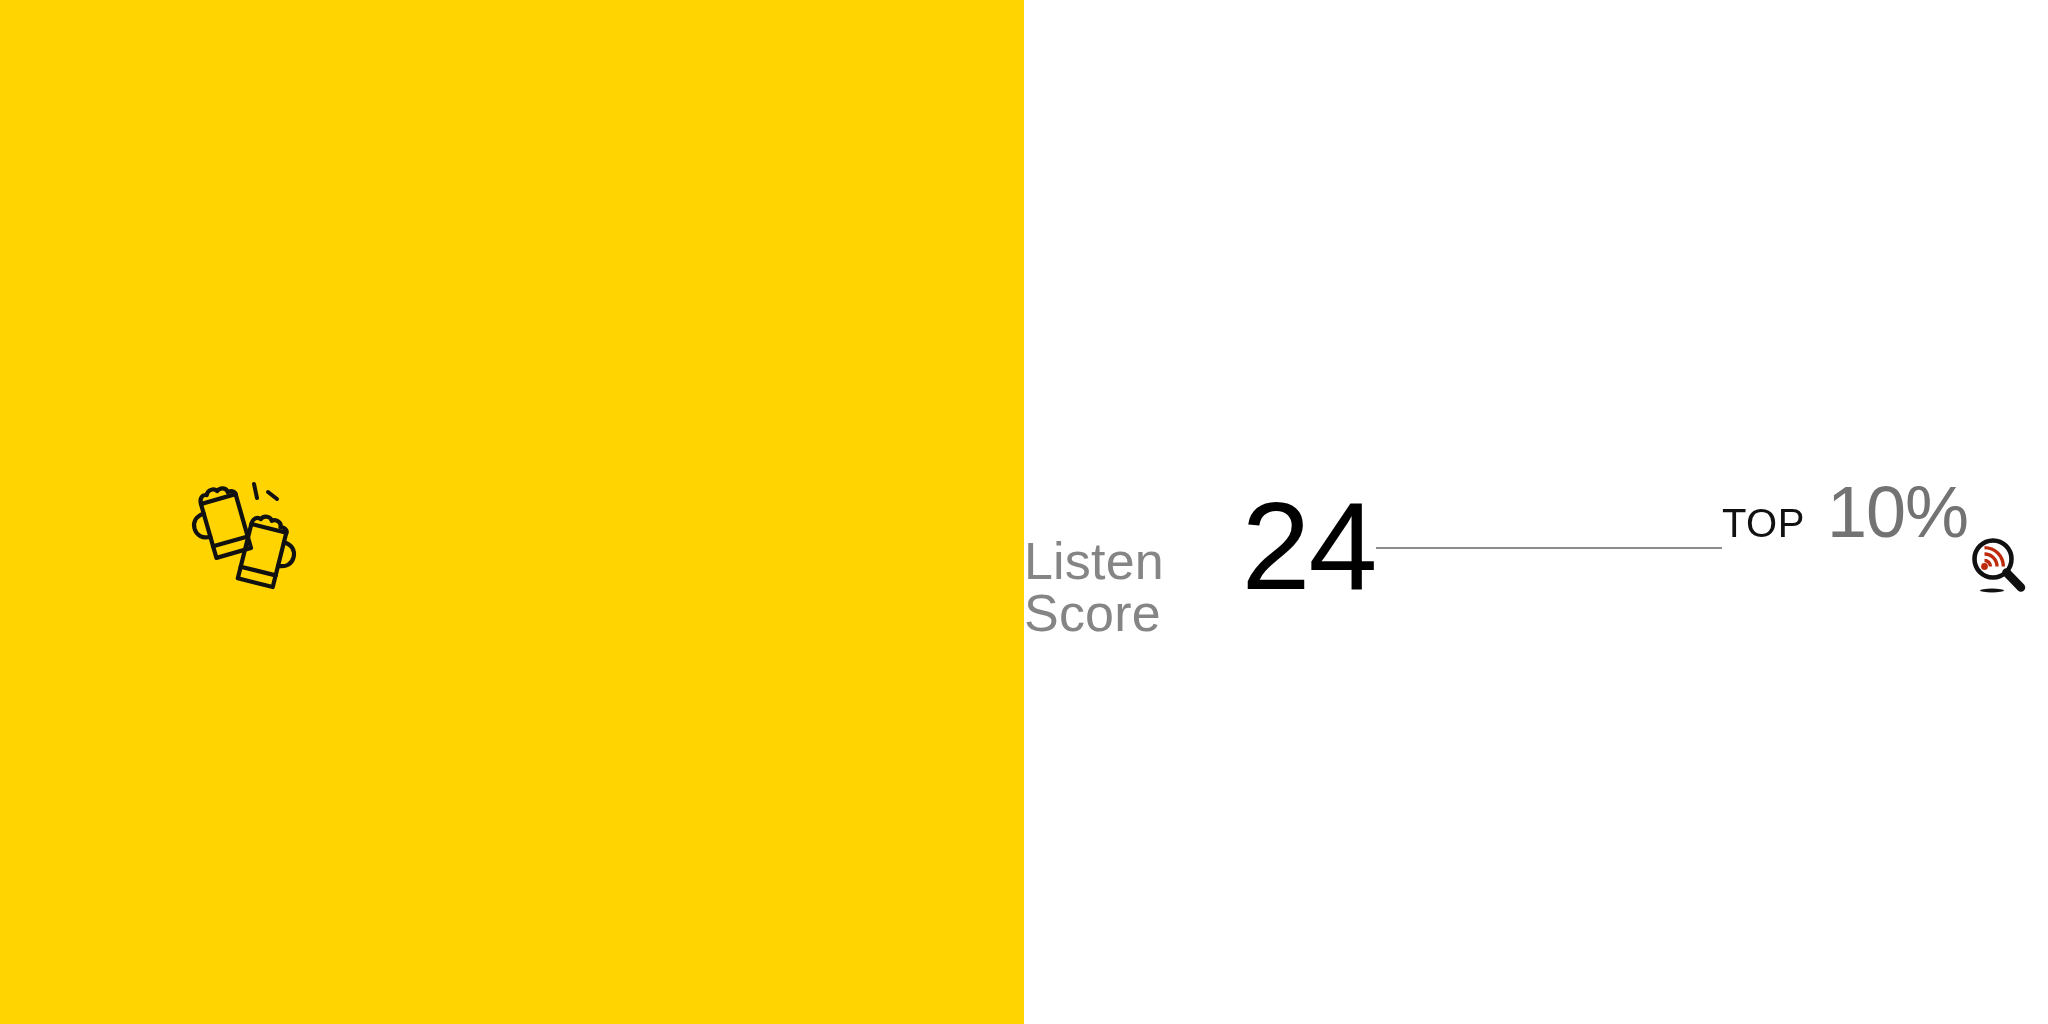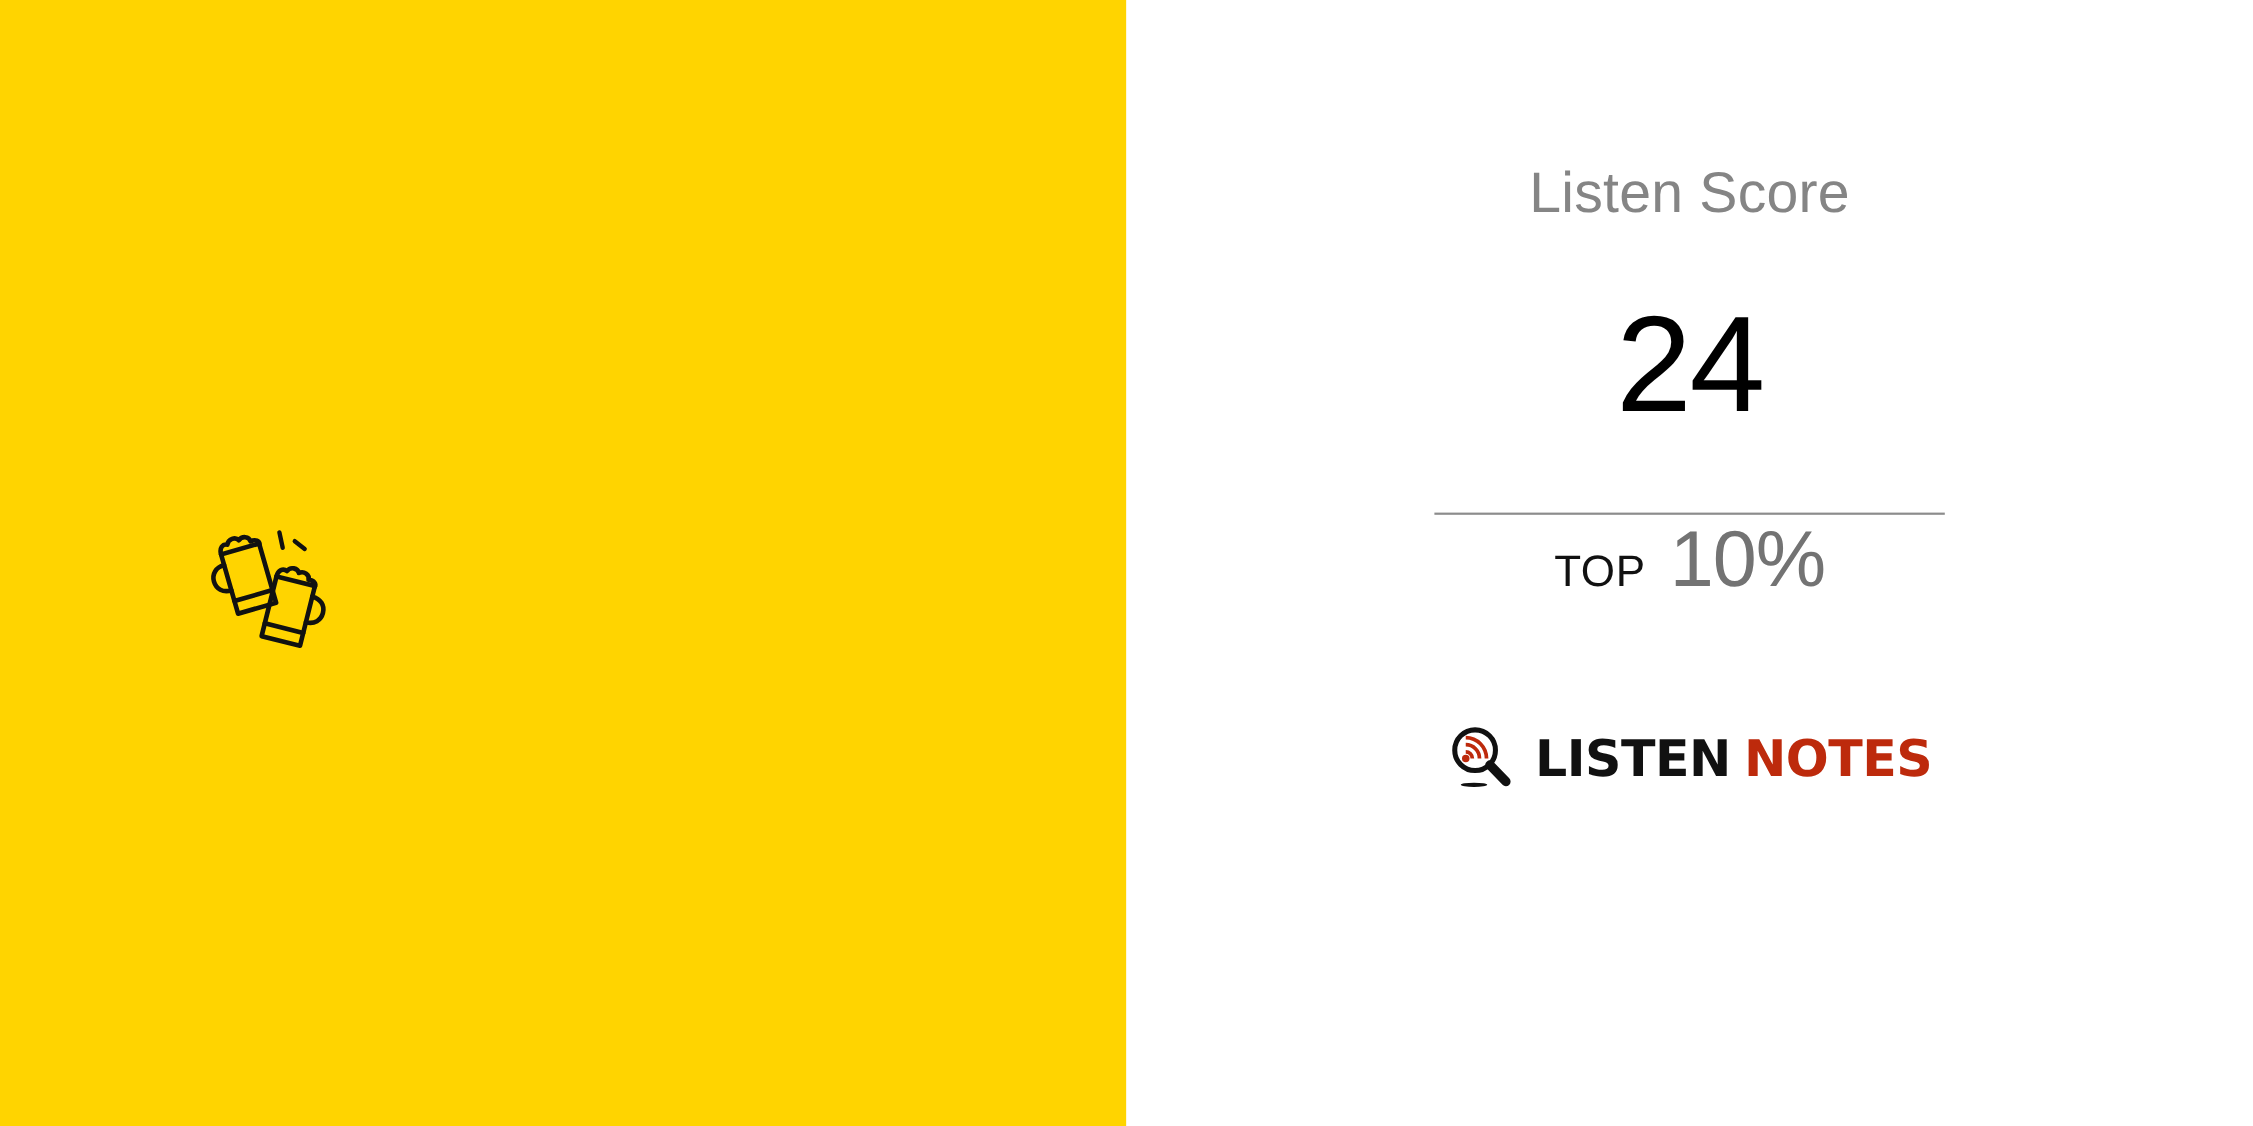--- a/index.html
+++ b/index.html
@@ -79,21 +79,20 @@
     flex: 0 0 1024px;
   }
 
   .score-col {
     position: absolute;
     left: 0;
     top: 0;
     width: 1024px;
     height: 1024px;
     display: flex;
-    flex-direction: column;
     align-items: center;
   }
 
   .score-title {
     margin-top: 150px;
     font-family: "Liberation Sans", sans-serif;
     font-size: 52px;
     font-weight: 400;
     color: #858585;
     letter-spacing: 0.2px;
@@ -220,19 +219,18 @@
             <g fill="#bd2a0c">
               <circle cx="16.5" cy="31.5" r="3.4"></circle>
               <path d="M16.5 23.8 a7.7 7.7 0 0 1 7.7 7.7 h-3.4 a4.3 4.3 0 0 0 -4.3 -4.3 z"></path>
               <path d="M16.5 17.3 a14.2 14.2 0 0 1 14.2 14.2 h-3.4 a10.8 10.8 0 0 0 -10.8 -10.8 z"></path>
               <path d="M16.5 10.9 a20.6 20.6 0 0 1 20.6 20.6 h-3.4 a17.2 17.2 0 0 0 -17.2 -17.2 z"></path>
             </g>
 
             <ellipse cx="24" cy="55.5" rx="12" ry="1.9" fill="#111111"></ellipse>
           </svg>
         </span>
-        <span class="ln-word"><span class="ln-listen">LISTEN</span><span class="ln-notes">NOTES</span></span>
       </div>
 
     </div>
   </div>
 
 </div>
 
 </body></html>

